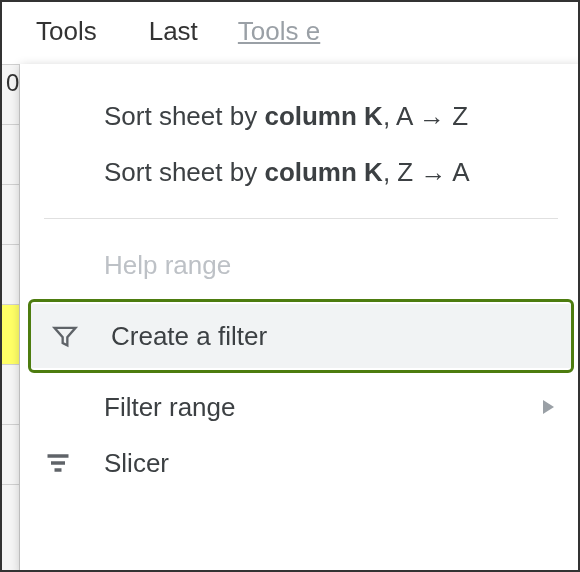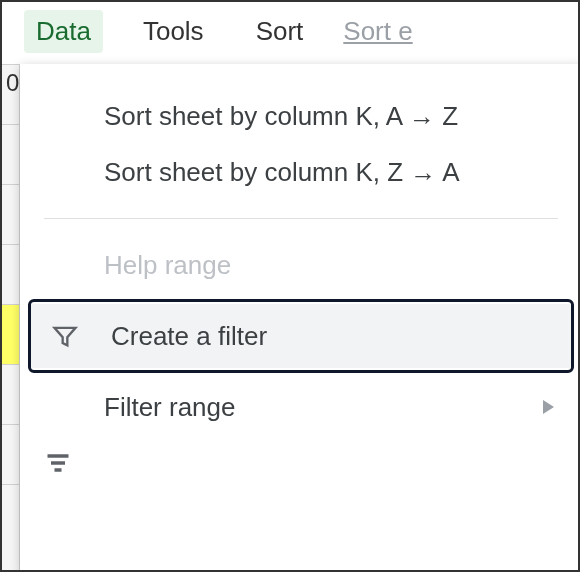--- a/index.html
+++ b/index.html
@@ -92,21 +92,21 @@
   .dropdown .disabled {
     color: #bdc1c6;
   }
   .dropdown .divider {
     height: 1px;
     background: #e0e0e0;
     margin: 18px 24px;
   }
   .highlight-box {
     position: relative;
-    border: 3px solid #0f172a;
+    border: 3px solid #4d7c0f;
     border-radius: 6px;
     margin: 6px 8px;
     padding: 2px 0;
   }
   .highlight-box .row {
     background: #f1f3f4;
     height: 64px;
     padding-left: 20px;
   }
   .filter-icon svg, .slicer-icon svg {
@@ -117,30 +117,29 @@
     stroke-width: 2;
   }
   .slicer-icon svg { stroke-width: 3; }
   .arrow-right {
     width: 0;
     height: 0;
     border-top: 7px solid transparent;
     border-bottom: 7px solid transparent;
     border-left: 11px solid #9aa0a6;
   }
-  .bold { font-weight: 400; }
+  .bold { font-weight: 700; }
 </style>
 </head>
 <body>
 
 <div class="menubar">
-  <div class="menu-item active">Data</div>
   <div class="menu-item">Tools</div>
-  <div class="menu-item">Sort</div>
-  <div class="last-edit">Sort e</div>
+  <div class="menu-item">Last</div>
+  <div class="last-edit">Tools e</div>
 </div>
 
 <div class="bg-partial">
   <div class="cell">0</div>
   <div class="cell"></div>
   <div class="cell"></div>
   <div class="cell"></div>
   <div class="cell yellow"></div>
   <div class="cell"></div>
   <div class="cell"></div>
@@ -188,14 +187,15 @@
   </div>
 
   <div class="row">
     <div class="icon-slot slicer-icon">
       <svg viewBox="0 0 24 24">
         <line x1="3" y1="6" x2="21" y2="6"></line>
         <line x1="6" y1="12" x2="18" y2="12"></line>
         <line x1="9" y1="18" x2="15" y2="18"></line>
       </svg>
     </div>
+    <div class="label">Slicer</div>
   </div>
 </div>
 
 </body></html>

